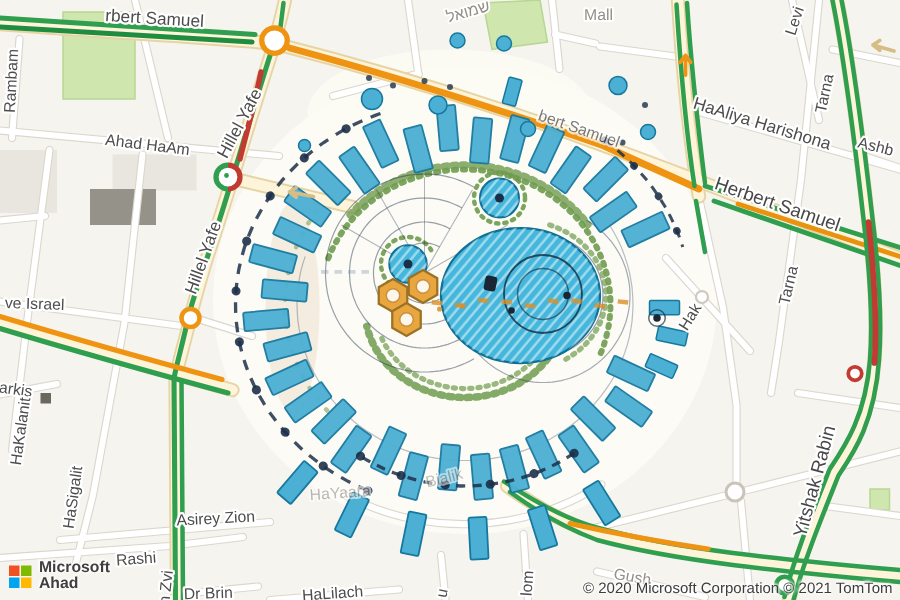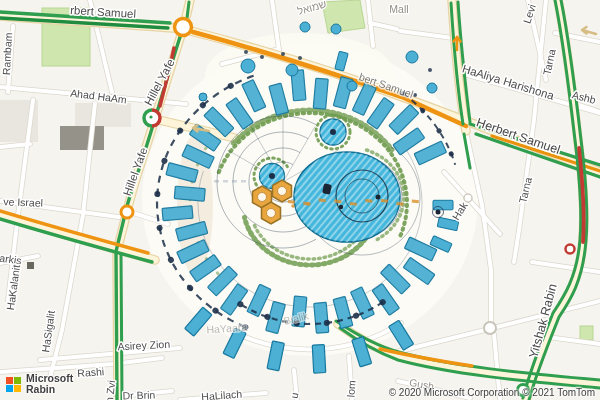--- a/index.html
+++ b/index.html
@@ -350,18 +350,18 @@
 
 <div class="bing-logo">
   <div class="bing-grid">
     <span class="bing-sq" style="background: rgb(242, 80, 34);"></span>
         <span class="bing-sq" style="background: rgb(127, 186, 0);"></span>
     <span class="bing-sq" style="background: rgb(0, 164, 239);"></span>
         <span class="bing-sq" style="background: rgb(255, 185, 0);"></span>
   </div>
   <div class="bing-text">
     <div>Microsoft</div>
-    <div>Rabin</div>
+    <div>Ahad</div>
   </div>
 </div>
 
 <div class="attribution">© 2020 Microsoft Corporation © 2021 TomTom</div>
 </div>
 
 </body></html>

